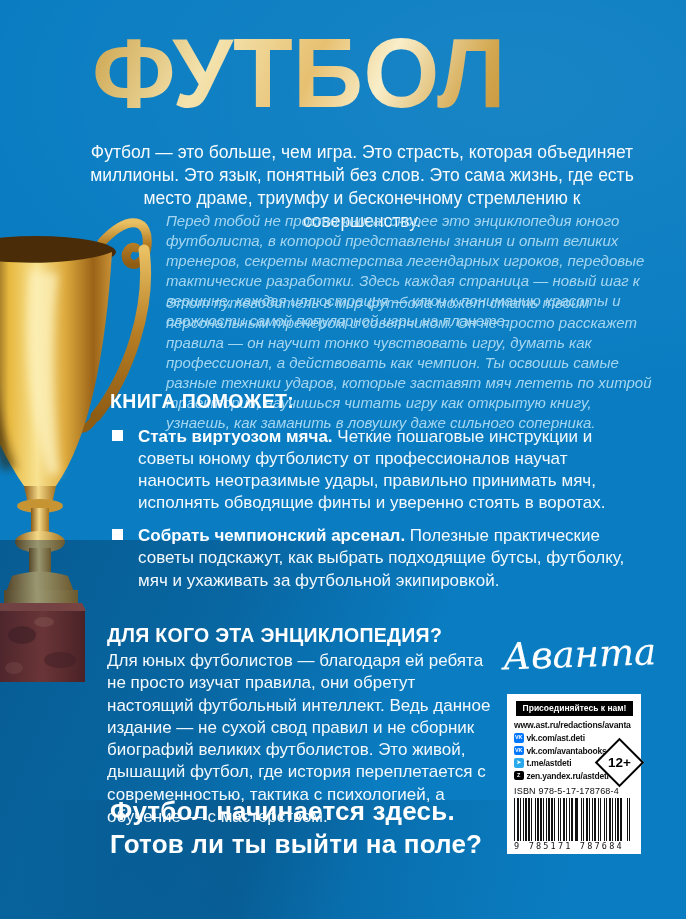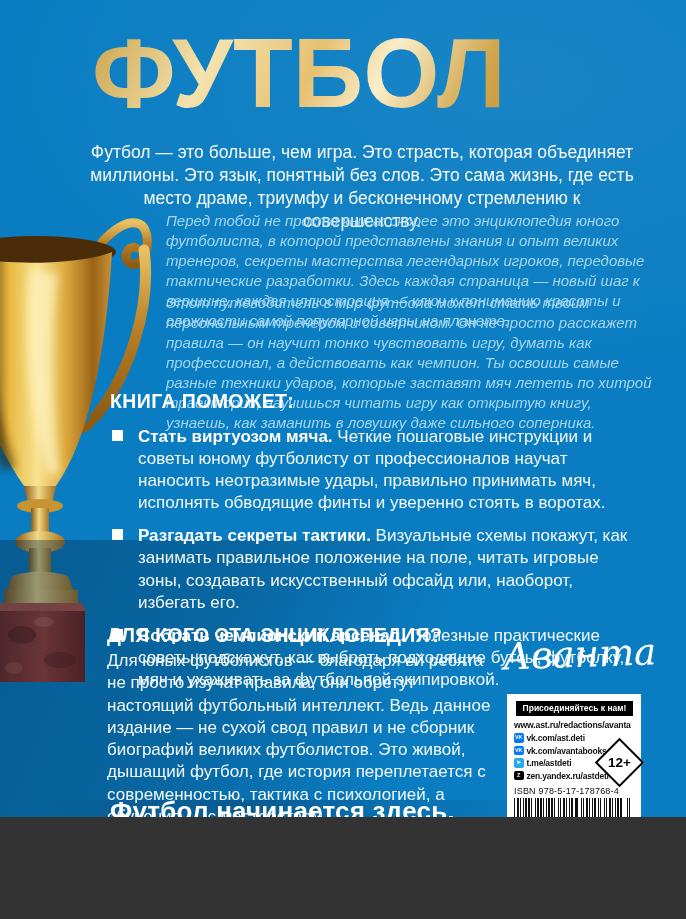--- a/index.html
+++ b/index.html
@@ -1,17 +1,17 @@
 <!DOCTYPE html>
 <html><head>
 <meta charset="utf-8">
 <style>
   html,body{margin:0;padding:0;background:#333;}
   .cover{
-    position:relative; width:686px; height:817px; overflow:hidden;
+    position:relative; width:686px; height:919px; overflow:hidden;
     background:
       radial-gradient(900px 500px at 75% 10%, rgba(255,255,255,.06), transparent 60%),
       #0a7dc2;
     font-family:"Liberation Sans", sans-serif;
     color:#fff;
   }
   
   .shade-a{position:absolute;left:0;top:540px;width:686px;height:379px;
     background:linear-gradient(112deg, rgba(3,42,75,.40) 0%, rgba(3,42,75,.28) 30%, rgba(3,42,75,0) 58%);}
   .shade-b{position:absolute;left:0;top:800px;width:686px;height:119px;
@@ -156,24 +156,20 @@
   <div class="lead lead2">Этот путеводитель в мир футбола может стать твоим персональным тренером и советчиком. Он не просто расскажет правила — он научит тонко чувствовать игру, думать как профессионал, а действовать как чемпион. Ты освоишь самые разные техники ударов, которые заставят мяч лететь по хитрой траектории, научишься читать игру как открытую книгу, узнаешь, как заманить в ловушку даже сильного соперника.</div>
 
   <div class="helps-head">КНИГА ПОМОЖЕТ:</div>
   <div class="helps">
     <div class="h-item">
       <span class="sq"></span>
       <b>Стать виртуозом мяча.</b><span> Четкие пошаговые инструкции и советы юному футболисту от профессионалов научат наносить неотразимые удары, правильно принимать мяч, исполнять обводящие финты и уверенно стоять в воротах.</span>
     </div>
     <div class="h-item">
       <span class="sq"></span>
-      <b>Разгадать секреты тактики.</b><span> Визуальные схемы покажут, как занимать правильное положение на поле, читать игровые зоны, создавать искусственный офсайд или, наоборот, избегать его.</span>
-    </div>
-    <div class="h-item">
-      <span class="sq"></span>
       <b>Собрать чемпионский арсенал.</b><span> Полезные практические советы подскажут, как выбрать подходящие бутсы, футболку, мяч и ухаживать за футбольной экипировкой.</span>
     </div>
   </div>
 
   <div class="aud-head">ДЛЯ КОГО ЭТА ЭНЦИКЛОПЕДИЯ?</div>
   <div class="aud-text">Для юных футболистов — благодаря ей ребята не просто изучат правила, они обретут настоящий футбольный интеллект. Ведь данное издание — не сухой свод правил и не сборник биографий великих футболистов. Это живой, дышащий футбол, где история переплетается с современностью, тактика с психологией, а обучение — с мастерством.</div>
 
   <div class="tagline">
     <div>Футбол начинается здесь.</div>
     <div>Готов ли ты выйти на поле?</div>

